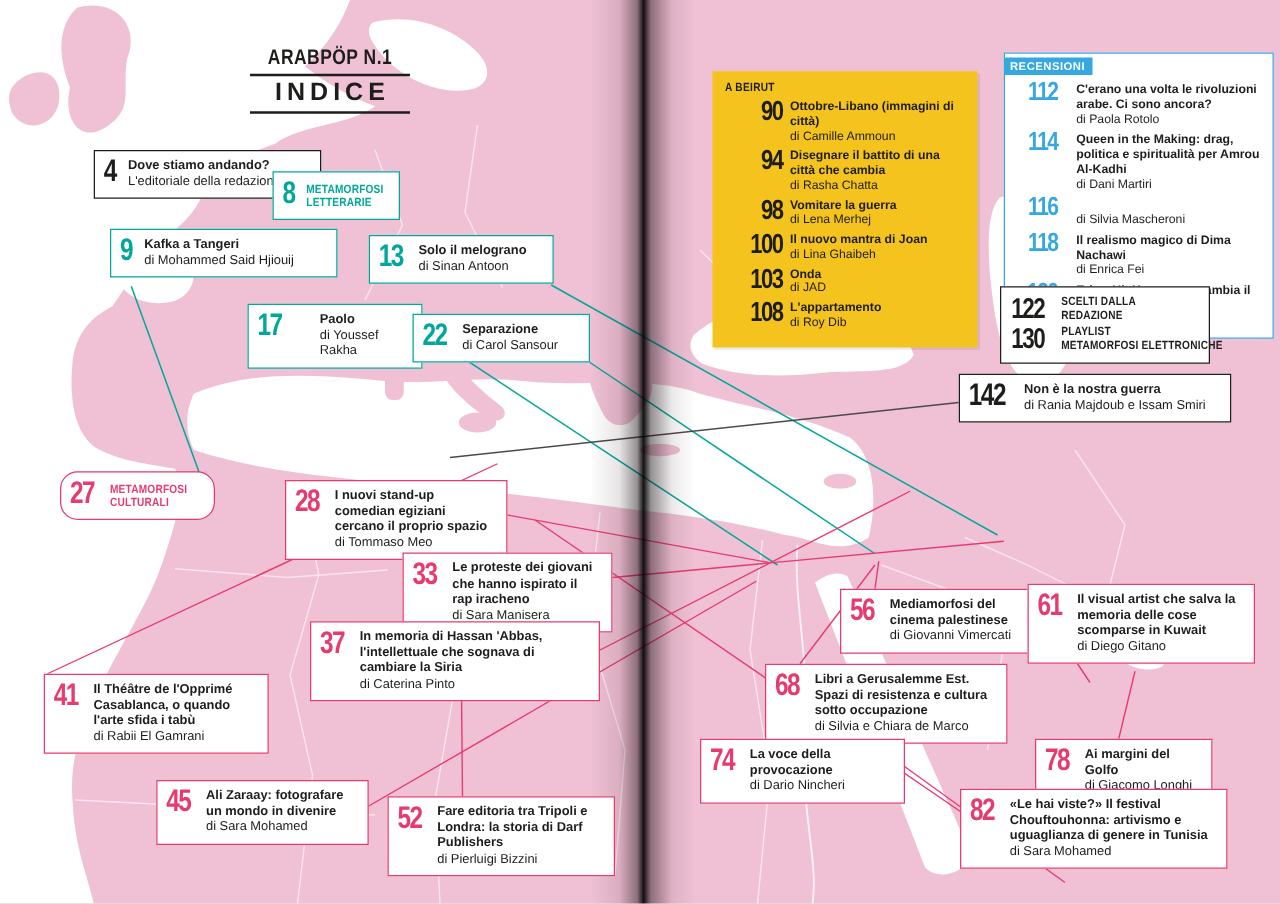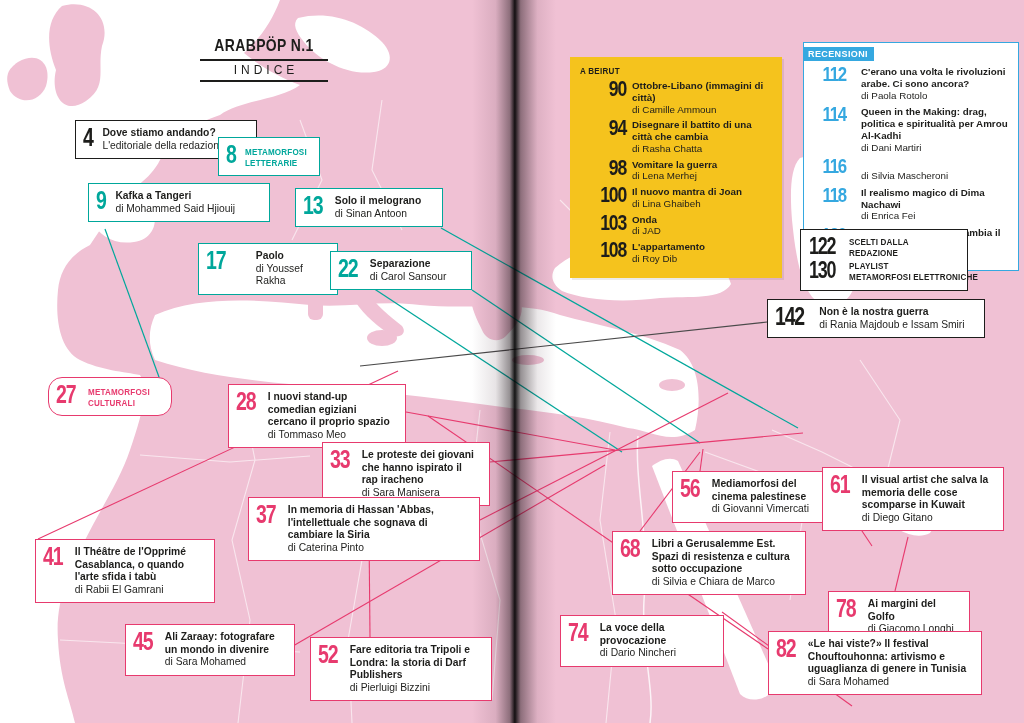--- a/index.html
+++ b/index.html
@@ -12,21 +12,21 @@
   .fold{
     position:absolute;top:0;left:472px;width:84px;height:723px;pointer-events:none;z-index:5;
     background:linear-gradient(90deg,
       rgba(0,0,0,0) 0%,rgba(60,30,45,.12) 28%,rgba(20,10,15,.45) 45%,
       rgba(0,0,0,.92) 51%,rgba(20,10,15,.45) 58%,rgba(60,30,45,.10) 78%,rgba(0,0,0,0) 100%);
   }
   
   .masthead{position:absolute;left:190px;top:36px;width:148px;text-align:center;z-index:6;}
   .masthead .logo{font-weight:800;font-size:17px;letter-spacing:.5px;transform:scaleX(.82);transform-origin:center;}
   .masthead .rule{border-top:2px solid #1d1d1b;margin:3px 10px 2px 10px;}
-  .masthead .indice{font-weight:400;font-size:12px;letter-spacing:4px;padding-left:4px;}
+  .masthead .indice{font-weight:700;font-size:20px;letter-spacing:4px;padding-left:4px;}
   
   .box{
     position:absolute;background:#fff;border:1.5px solid #1d1d1b;box-sizing:border-box;
     display:flex;gap:7px;align-items:flex-start;padding:6px 9px 6px 7px;z-index:6;
   }
   .num{
     display:inline-block;font-weight:700;font-size:25px;line-height:.85;letter-spacing:-1.5px;
     transform:scaleX(.78);transform-origin:left top;white-space:nowrap;
   }
   .txt{font-size:10.3px;line-height:1.22;}
@@ -323,21 +323,21 @@
     <span class="txt"><span class="title">Il visual artist che salva la memoria delle cose scomparse in Kuwait</span><br>
     <span class="author">di Diego Gitano</span></span>
   </div>
 
   <div class="box pinkb" style="left:612px;top:531px;width:194px;">
     <span class="num">68</span>
     <span class="txt"><span class="title">Libri a Gerusalemme Est. Spazi di resistenza e cultura sotto occupazione</span><br>
     <span class="author">di Silvia e Chiara de Marco</span></span>
   </div>
 
-  <div class="box pinkb" style="left:560px;top:615px;width:164px;">
+  <div class="box pinkb" style="left:560px;top:591px;width:164px;">
     <span class="num">74</span>
     <span class="txt"><span class="title">La voce della provocazione</span><br>
     <span class="author">di Dario Nincheri</span></span>
   </div>
 
   <div class="box pinkb" style="left:828px;top:591px;width:142px;">
     <span class="num">78</span>
     <span class="txt"><span class="title">Ai margini del Golfo</span><br>
     <span class="author">di Giacomo Longhi</span></span>
   </div>

